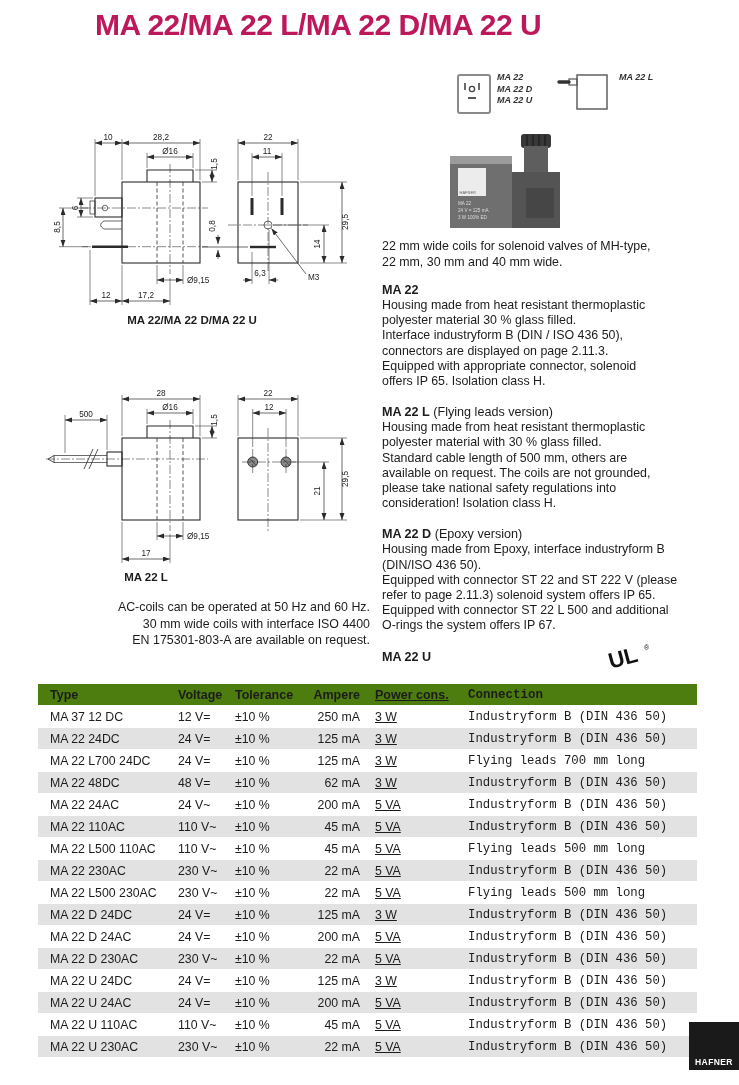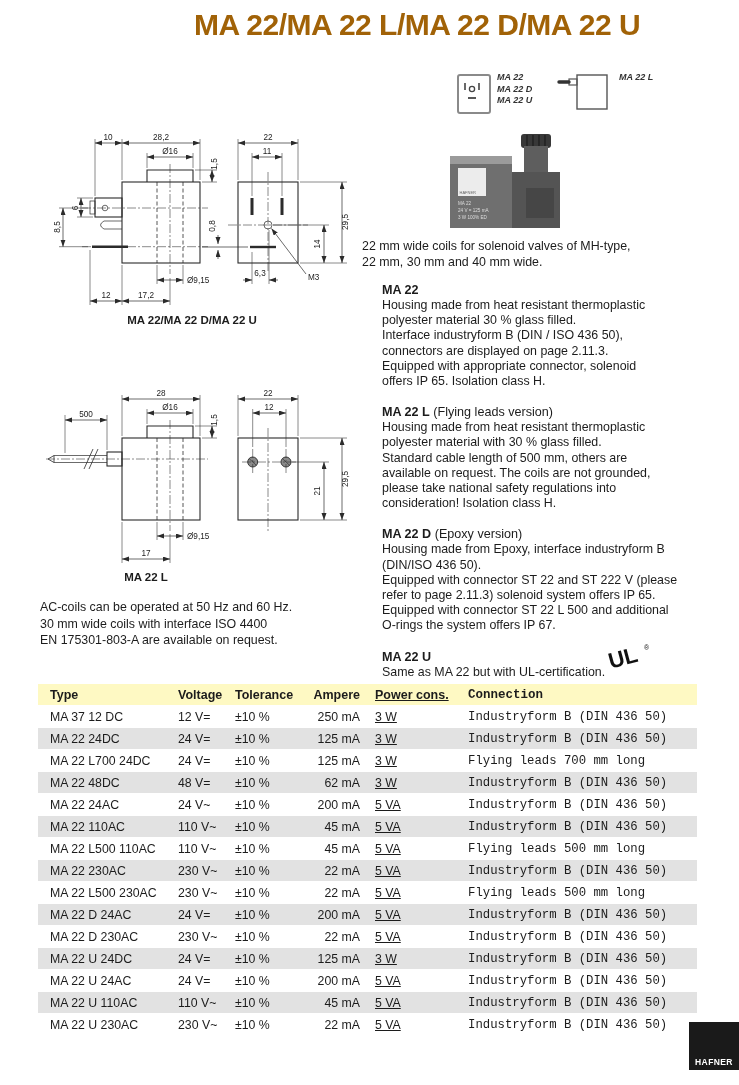--- a/index.html
+++ b/index.html
@@ -1,47 +1,47 @@
 <!DOCTYPE html>
 <html><head>
 <meta charset="utf-8">
 <style>
   html,body{margin:0;padding:0;background:#fff;}
   .page{position:relative;width:739px;height:1085px;background:#ffffff;overflow:hidden;
         font-family:"Liberation Sans","DejaVu Sans",sans-serif;color:#1c1c1c;}
   .abs{position:absolute;}
-  .title{top:8px;left:95px;right:0;text-align:center;font-size:30px;font-weight:bold;
-         color:#a16207;letter-spacing:-0.5px;margin:0;}
+  .title{top:8px;left:95px;right:0;text-align:left;font-size:30px;font-weight:bold;
+         color:#be185d;letter-spacing:-0.5px;margin:0;}
   
   .sym1-box{left:457px;top:74px;width:30px;height:36px;border:2px solid #8a8a8a;border-radius:3px;}
   .sym-labels{left:497px;top:72px;font-style:italic;font-size:9px;line-height:11.5px;font-weight:bold;color:#333;}
   .sym2-label{left:619px;top:72px;font-style:italic;font-size:9px;font-weight:bold;color:#333;}
   
-  .intro{left:362px;top:238px;width:348px;font-size:12.4px;line-height:16px;white-space:pre-line;}
+  .intro{left:382px;top:238px;width:348px;font-size:12.4px;line-height:16px;white-space:pre-line;}
   .sections{left:382px;top:283px;width:352px;}
   .section{margin-bottom:16px;}
   .sec-head{font-size:12.6px;line-height:15px;}
   .sec-head b{font-weight:bold;}
   .sec-body{font-size:12.4px;line-height:15.2px;white-space:pre-line;}
-  .left-note{left:40px;top:599px;width:330px;font-size:12.4px;line-height:16.5px;white-space:pre-line;}
+  .left-note{left:40px;top:599px;width:330px;font-size:12.4px;line-height:16.5px;white-space:pre-line;text-align:right;}
   
   .d1{left:40px;top:122px;}
   .d2{left:40px;top:373px;}
   svg text{font-family:"Liberation Sans","DejaVu Sans",sans-serif;}
   .t{font-size:8.2px;fill:#222;}
   .cap{font-size:11.5px;font-weight:bold;fill:#1c1c1c;}
   .out{fill:none;stroke:#2b2b2b;stroke-width:1.1;}
   .thin{fill:none;stroke:#2b2b2b;stroke-width:0.7;}
   .ext{stroke:#2b2b2b;stroke-width:0.55;}
   .dim{stroke:#2b2b2b;stroke-width:0.7;}
   .cl{stroke:#2b2b2b;stroke-width:0.55;stroke-dasharray:9 2 2 2;fill:none;}
   .dash{stroke:#2b2b2b;stroke-width:0.8;stroke-dasharray:4 2.5;fill:none;}
   
   .spec-table{left:38px;top:683px;width:659px;border-collapse:separate;border-spacing:0 1px;}
-  .spec-table th{background:#fef9c3;font-size:12.5px;font-weight:bold;height:21px;text-align:left;padding:0;}
+  .spec-table th{background:#4d7c0f;font-size:12.5px;font-weight:bold;height:21px;text-align:left;padding:0;}
   .spec-table td{font-size:12.3px;height:21px;padding:0;white-space:nowrap;}
   .spec-table tbody tr:nth-child(even){background:#e2e2e2;}
   .spec-table th.c0,.spec-table td.c0{padding-left:12px;}
   .spec-table th.c1,.spec-table td.c1{text-align:left;padding-right:3px;}
   .spec-table th.c2,.spec-table td.c2{padding-left:7px;margin-top:8px;}
   .spec-table th.c3,.spec-table td.c3{text-align:right;padding-right:4px;}
   .spec-table th.c4,.spec-table td.c4{padding-left:11px;text-decoration:underline;}
   .spec-table th.c5,.spec-table td.c5{padding-left:8px;font-family:Liberation Mono, monospace;}
   
   .hafner{left:689px;top:1022px;width:50px;height:48px;background:#1a1a1a;display:flex;
@@ -120,21 +120,20 @@
       <div class="sec-head"><b>MA 22 D</b><span> (Epoxy version)</span></div>
       <div class="sec-body">Housing made from Epoxy, interface industryform B
 (DIN/ISO 436 50).
 Equipped with connector ST 22 and ST 222 V (please
 refer to page 2.11.3) solenoid system offers IP 65.
 Equipped with connector ST 22 L 500 and additional
 O-rings the system offers IP 67.</div>
     </div>
     <div class="section">
       <div class="sec-head"><b>MA 22 U</b><span></span></div>
-      <div class="sec-body">Same as MA 22 but with UL-certification.</div>
     </div>
   </div>
 
   <svg class="abs ul-logo" width="46" height="36" viewBox="0 0 46 36">
     <g transform="rotate(-15 22 18)">
       <text x="3" y="22" font-size="22" font-weight="bold" fill="#111">UL</text>
     </g>
     <text x="38" y="8" font-size="7" fill="#111">®</text>
   </svg>
 
@@ -393,20 +392,28 @@
         </tr>
         <tr>
           <td class="c0">MA 22 L500 230AC</td>
           <td class="c1">230 V~</td>
           <td class="c2">±10 %</td>
           <td class="c3">22 mA</td>
           <td class="c4">5 VA</td>
           <td class="c5">Flying leads 500 mm long</td>
         </tr>
         <tr>
+          <td class="c0">MA 22 D 24DC</td>
+          <td class="c1">24 V=</td>
+          <td class="c2">±10 %</td>
+          <td class="c3">125 mA</td>
+          <td class="c4">3 W</td>
+          <td class="c5">Industryform B (DIN 436 50)</td>
+        </tr>
+        <tr>
           <td class="c0">MA 22 D 24AC</td>
           <td class="c1">24 V=</td>
           <td class="c2">±10 %</td>
           <td class="c3">200 mA</td>
           <td class="c4">5 VA</td>
           <td class="c5">Industryform B (DIN 436 50)</td>
         </tr>
         <tr>
           <td class="c0">MA 22 D 230AC</td>
           <td class="c1">230 V~</td>

